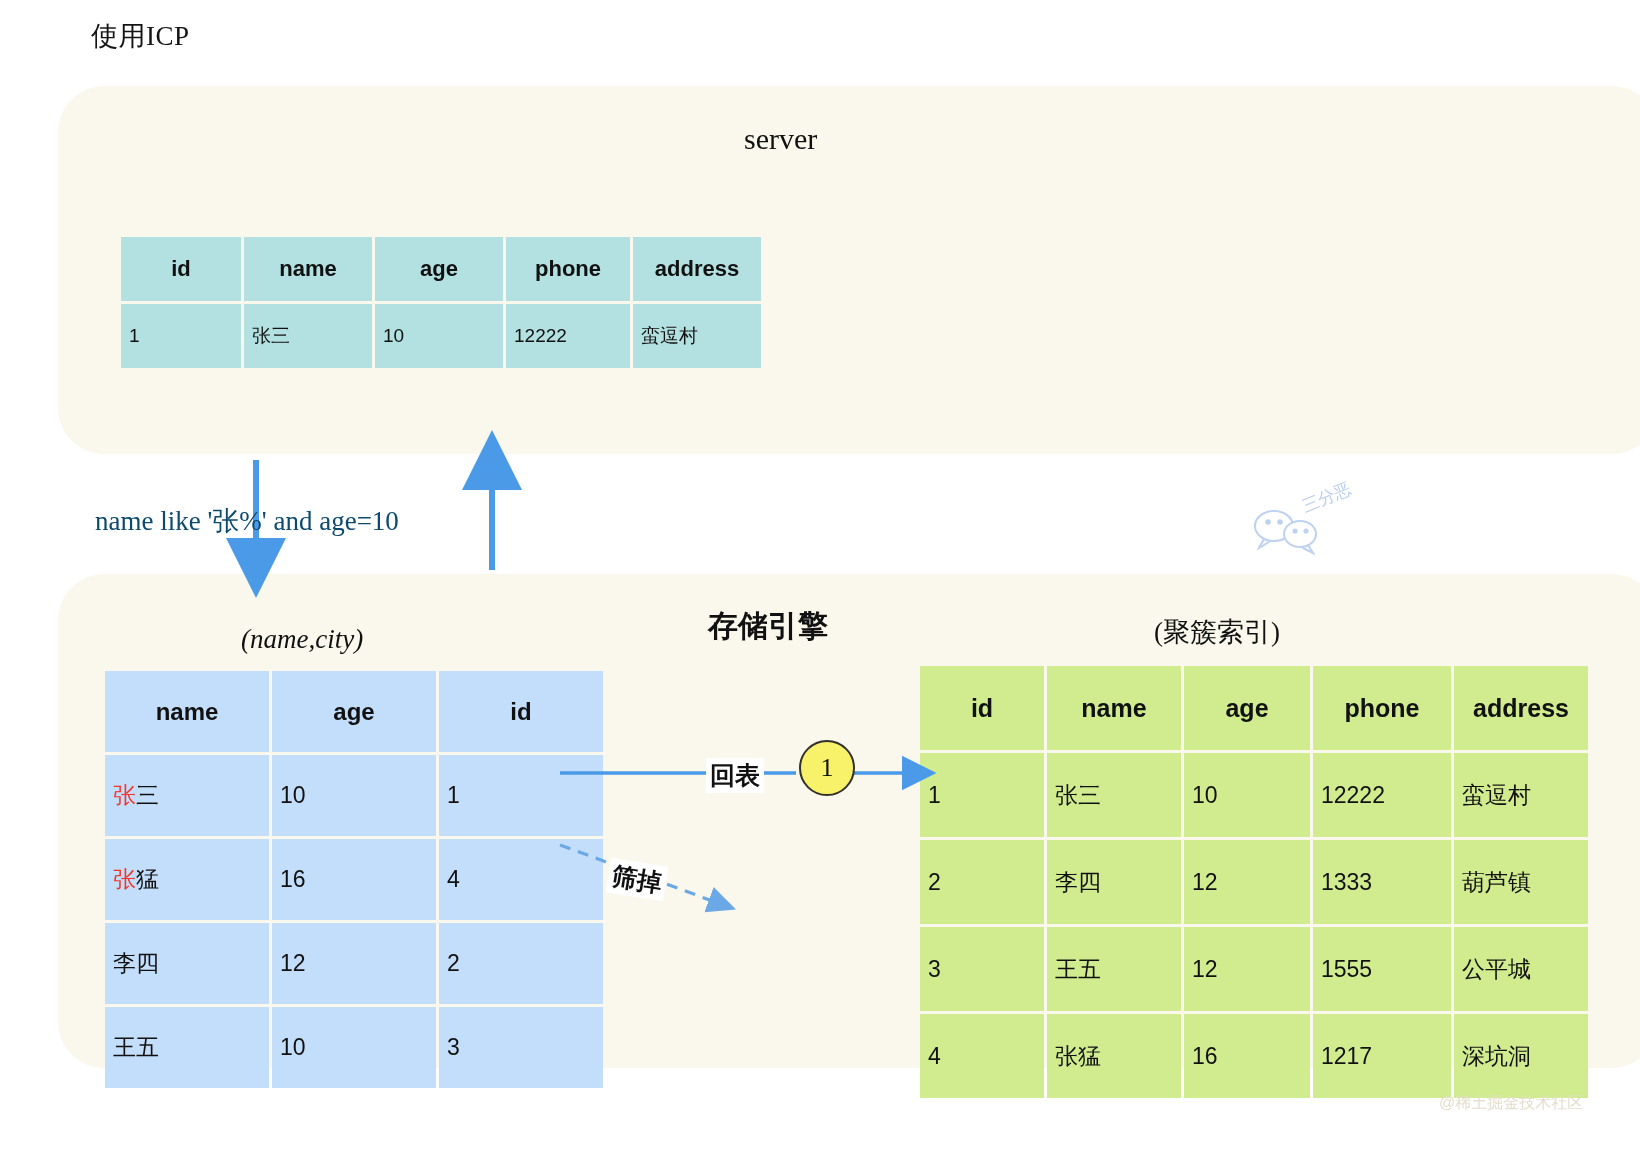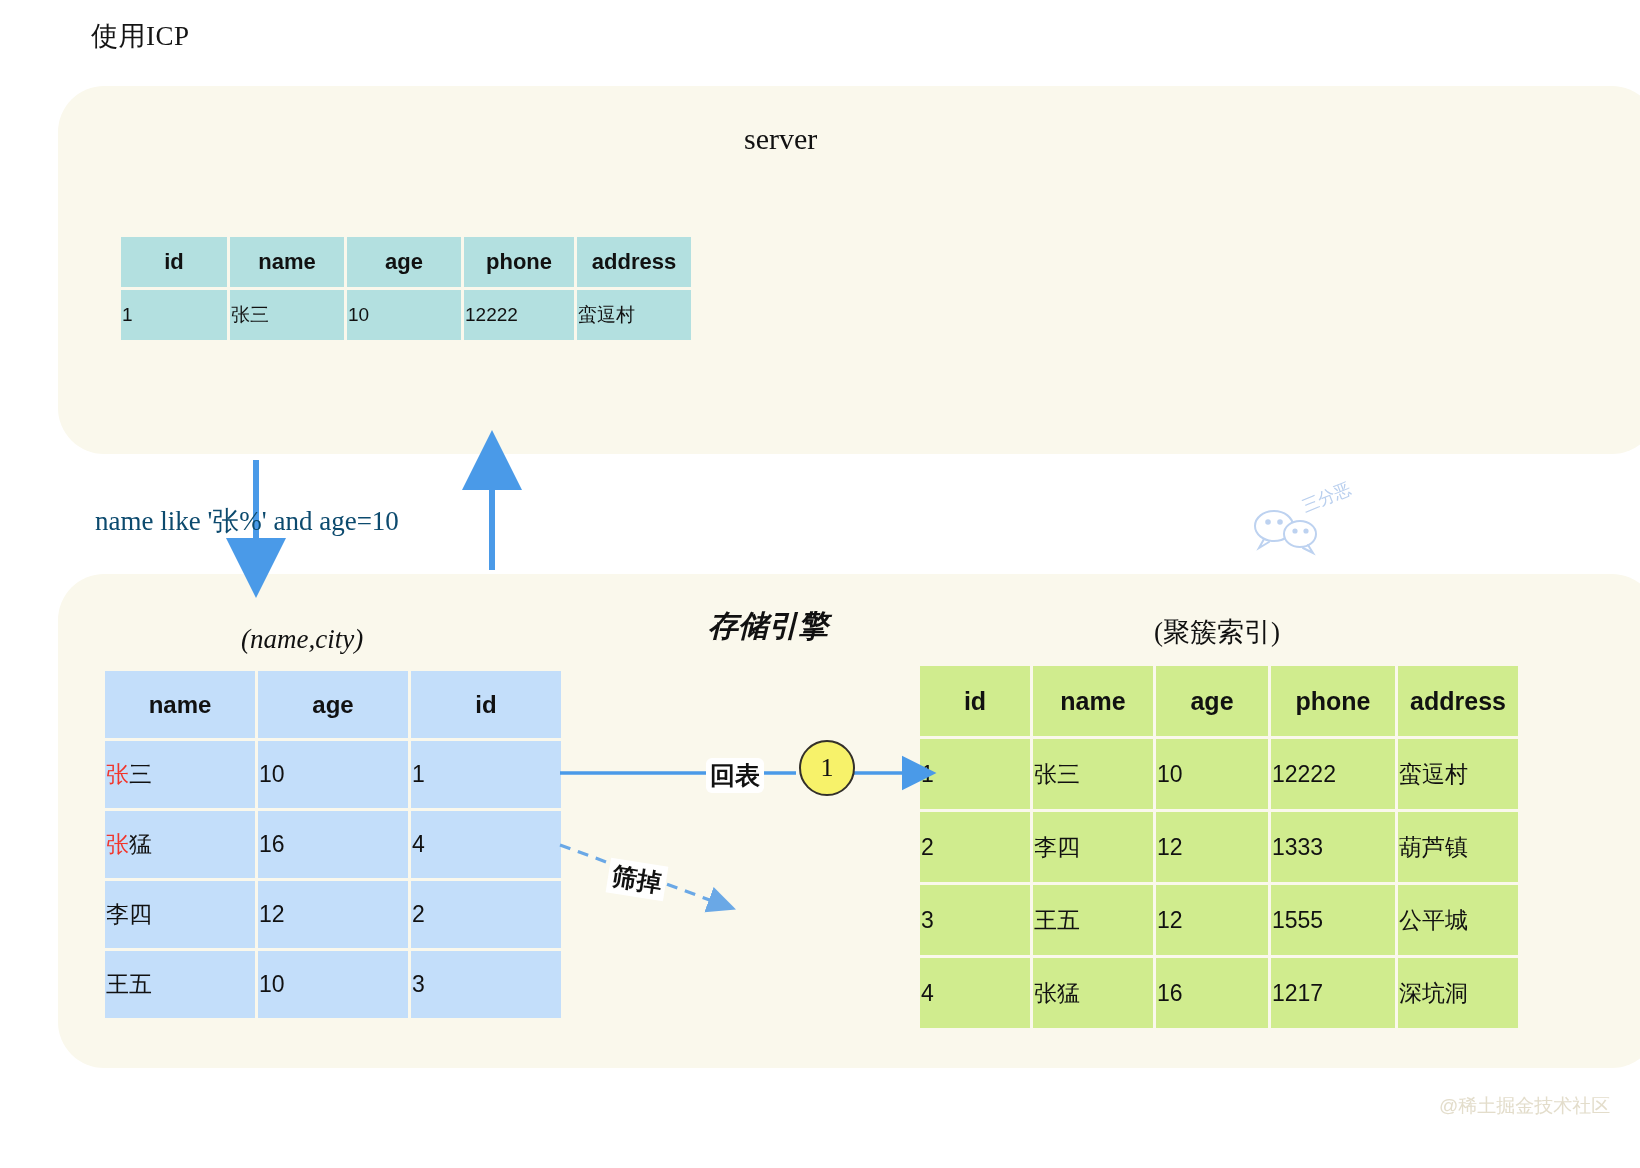--- a/index.html
+++ b/index.html
@@ -59,21 +59,20 @@
   #server-heading {
     left: 708px;
     top: 122px;
     font-size: 30px;
   }
   #engine-heading {
     left: 672px;
     top: 606px;
     font-size: 30px;
     font-weight: bold;
-    font-style: italic;
   }
 
   .table-caption {
     position: absolute;
     font-family: "Liberation Serif", serif;
     font-size: 27px;
     color: #111;
     white-space: nowrap;
   }
   #index-caption { left: 205px; top: 624px; font-style: italic; }
@@ -83,21 +82,21 @@
   table.db {
     position: absolute;
     border-collapse: separate;
     border-spacing: 3px;
     table-layout: fixed;
   }
   table.db th, table.db td {
     vertical-align: middle;
     font-family: "Liberation Sans", sans-serif;
     color: #111;
-    padding: 1px;
+    padding: 8px;
   }
   table.db th {
     font-weight: bold;
   }
 
   
   #server-table { left: 82px; top: 234px; }
   #server-table th, #server-table td {
     background: #b3e0e0;
     height: 48px;
@@ -162,21 +161,20 @@
     top: 502px;
     font-size: 27px;
     color: #0c4a6e;
     background: transparent;
     font-weight: normal;
   }
   #lookup-label {
     left: 670px;
     top: 758px;
     font-size: 25px;
-    border-radius: 6px;
   }
   #filtered-label {
     left: 572px;
     top: 862px;
     font-size: 25px;
     transform: rotate(9deg);
   }
 
   
   #step-badge {
@@ -213,21 +211,21 @@
     font-size: 17px;
     color: #b9cfee;
     transform: rotate(-22deg);
     white-space: nowrap;
   }
   #site-watermark {
     position: absolute;
     left: 1403px;
     top: 1093px;
     font-family: "Liberation Sans", sans-serif;
-    font-size: 19px;
+    font-size: 16px;
     color: #e3ddcb;
     white-space: nowrap;
   }
 </style>
 </head>
 <body>
 
 <div class="canvas">
 
   <div id="diagram-title">使用ICP</div>

